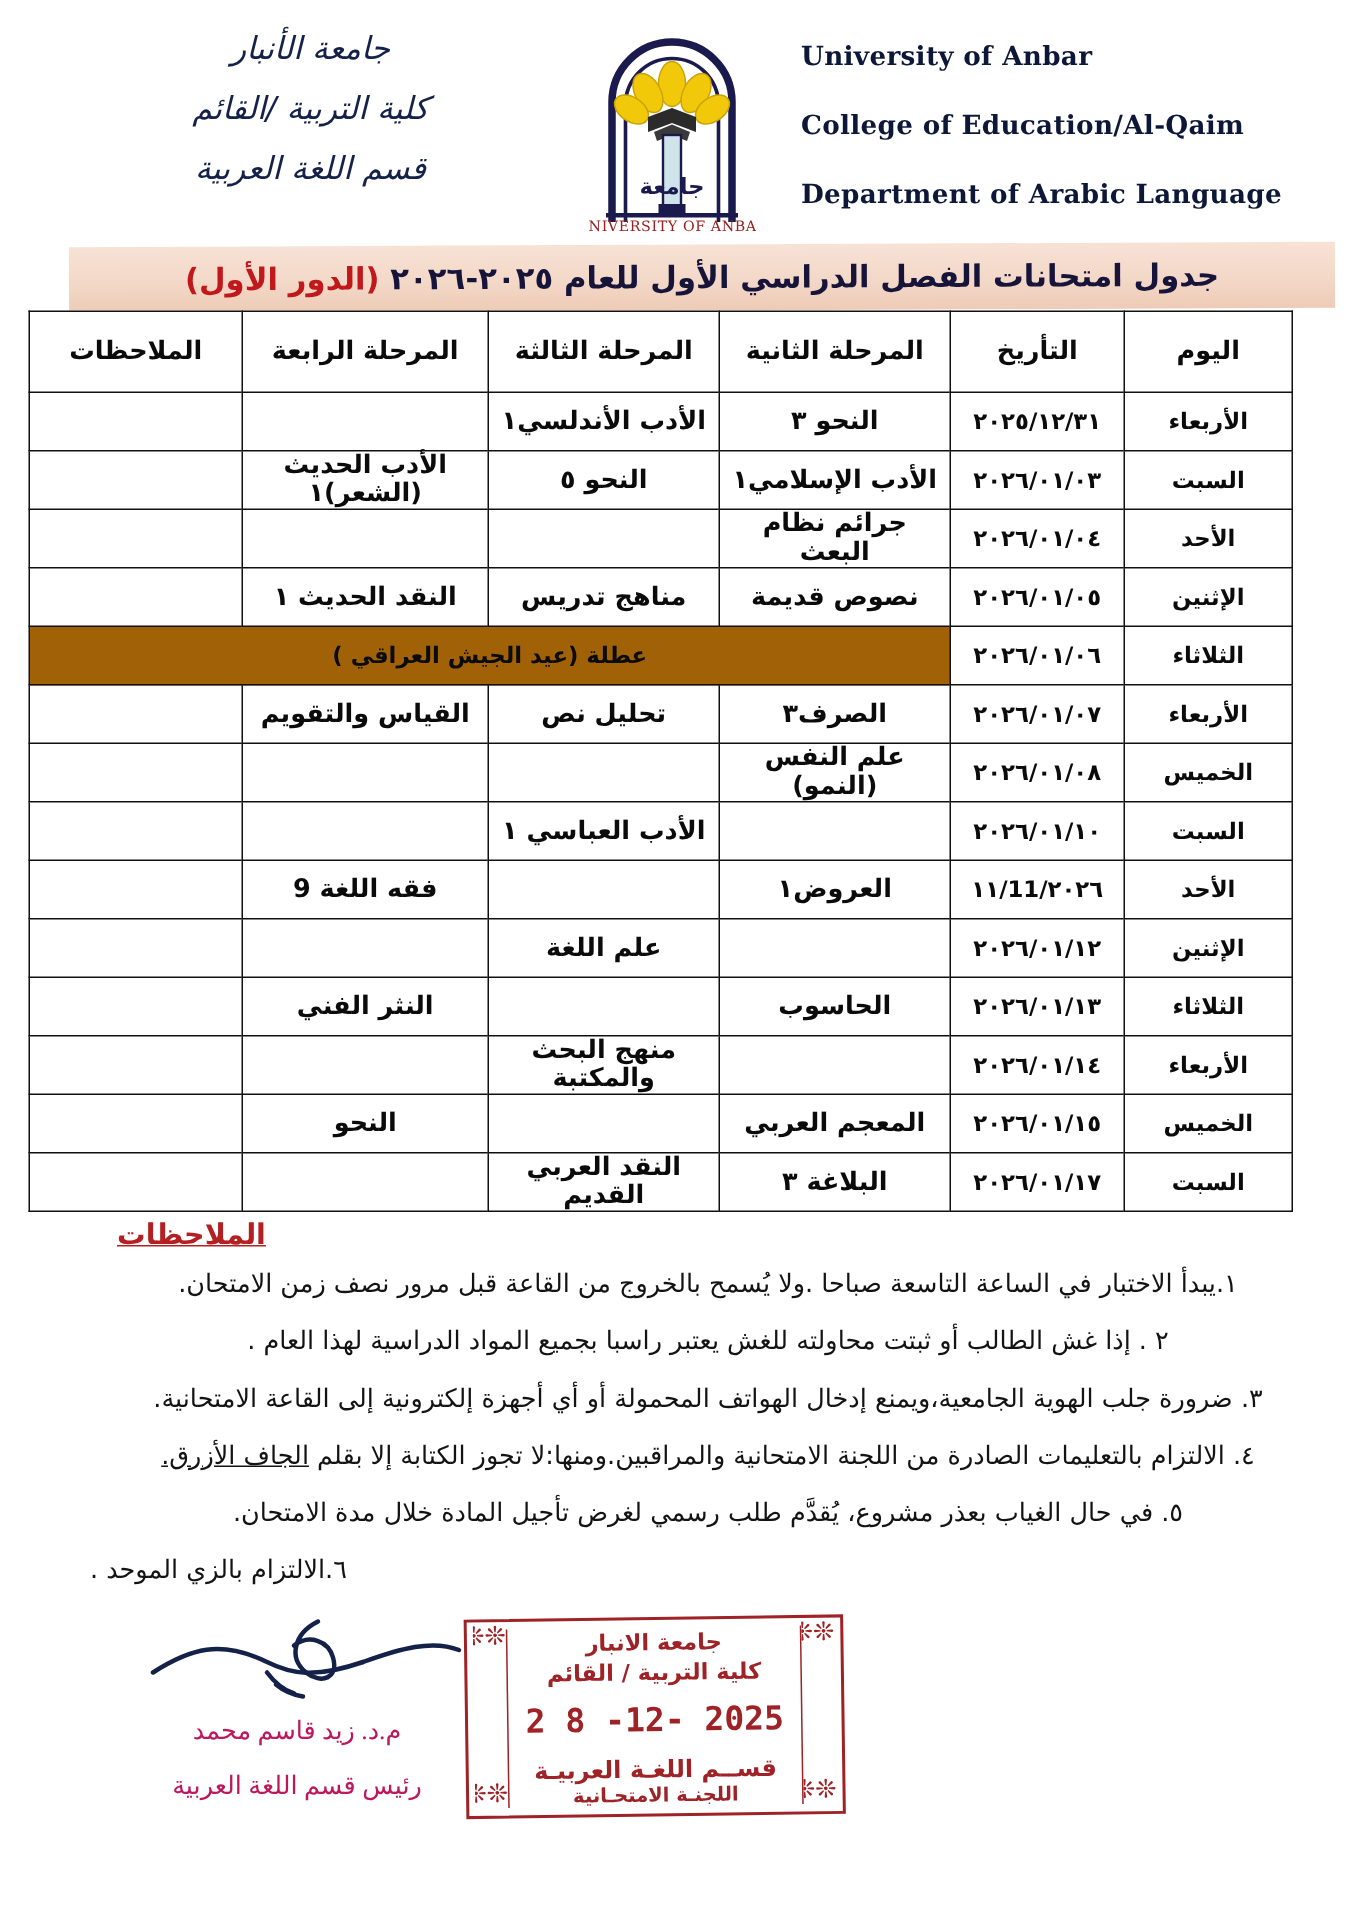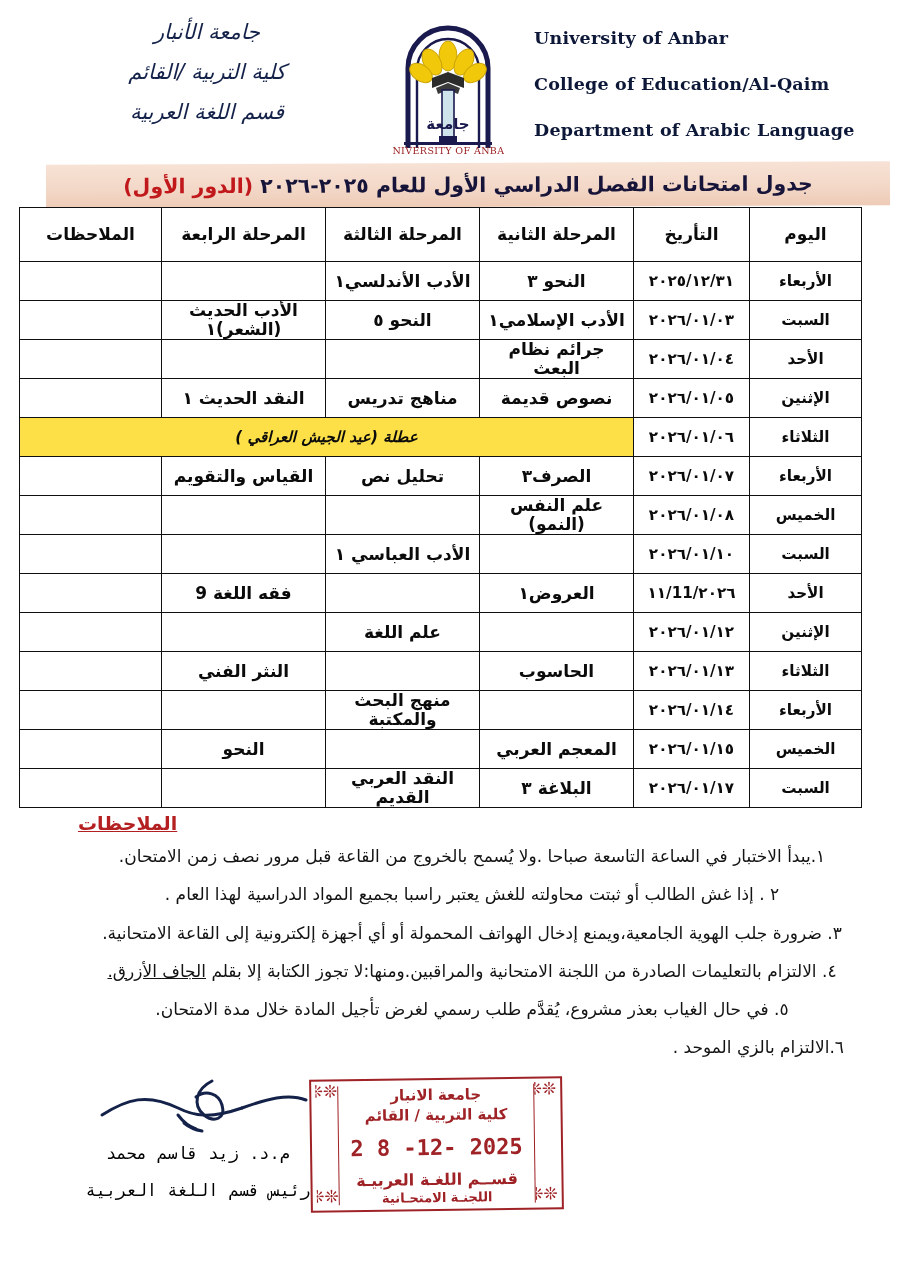--- a/index.html
+++ b/index.html
@@ -121,23 +121,22 @@
   }
   table.sched tbody td.subject { font-size: 17px; }
   col.c-day   { width: 112px; }
   col.c-date  { width: 116px; }
   col.c-st2   { width: 154px; }
   col.c-st3   { width: 154px; }
   col.c-st4   { width: 164px; }
   col.c-notes { width: 142px; }
 
   td.holiday {
-    background: #fde047;
+    background: #a16207;
     font-size: 15.4px;
-    font-style: italic;
   }
 
   
   .notes {
     position: absolute;
     top: 812px; right: 24px; left: 60px;
     direction: rtl;
     text-align: right;
   }
   .notes-title {
@@ -153,36 +152,36 @@
   .note {
     font-family: "DejaVu Sans", sans-serif;
     font-size: 17px;
     color: #131313;
     line-height: 1.25;
     margin-bottom: 17px;
     text-align: center;
     white-space: nowrap;
   }
   .note .u { text-decoration: underline; }
-  .note.n6 { text-align: right; padding-right: 40px; }
+  .note.n6 { text-align: left; padding-right: 40px; }
 
   
   .signature {
     position: absolute;
     top: 1075px; right: 560px;
     width: 300px;
     direction: rtl;
     text-align: center;
   }
   .sig-mark { height: 62px; position: relative; }
   .sig-mark svg { position: absolute; top: 0; right: 26px; }
   .sig-name, .sig-role {
-    font-family: Liberation Mono, monospace;
+    font-family: Liberation Serif, serif;
     font-size: 17px;
-    color: #000000;
+    color: #be185d;
     margin-top: 6px;
     letter-spacing: 0.3px;
   }
   .sig-role { margin-top: 16px; }
 
   
   .stamp {
     position: absolute;
     top: 1078px; left: 310px;
     width: 253px; height: 133px;

